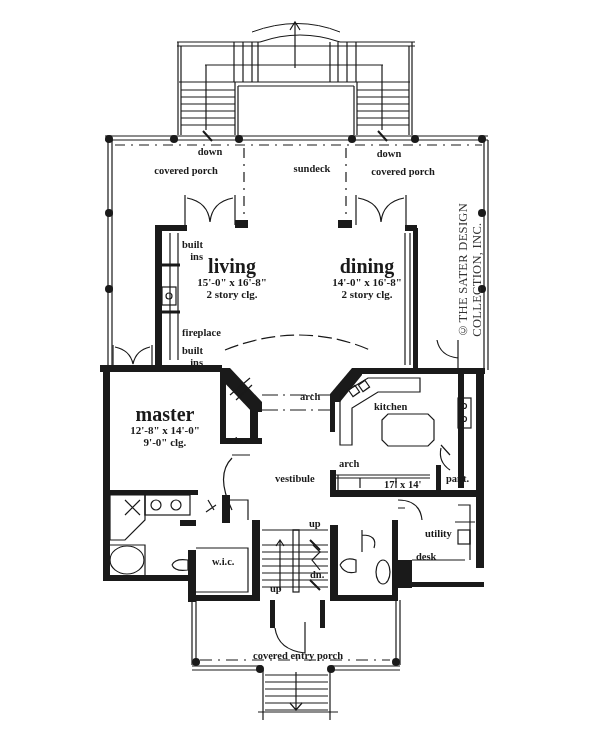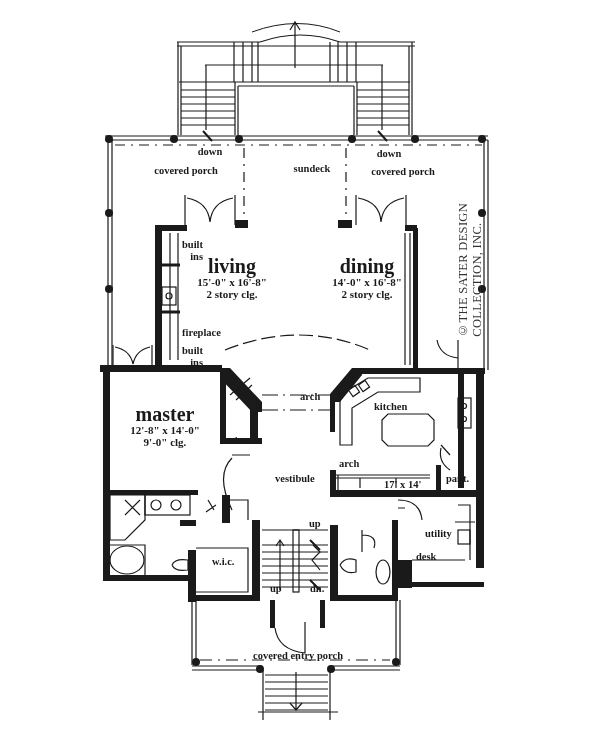--- a/index.html
+++ b/index.html
@@ -207,15 +207,15 @@
 <div class="lbl small" style="left:339px;top:458px;">arch</div>
 <div class="lbl small" style="left:384px;top:458px;margin-top:21px;">17' x 14'</div>
 <div class="lbl small" style="left:446px;top:473px;">pant.</div>
 <div class="lbl small" style="left:275px;top:473px;">vestibule</div>
 
 <div class="lbl small" style="left:309px;top:518px;">up</div>
 <div class="lbl small" style="left:425px;top:528px;">utility</div>
 <div class="lbl small" style="left:416px;top:551px;">desk</div>
 <div class="lbl small" style="left:212px;top:556px;">w.i.c.</div>
 <div class="lbl small" style="left:270px;top:583px;">up</div>
-<div class="lbl small" style="left:310px;top:583px;">dn.</div>
+<div class="lbl small" style="left:310px;top:569px;">dn.</div>
 
 <div class="lbl small center" style="left:298px;top:650px;">covered entry porch</div>
 
 </body></html>

